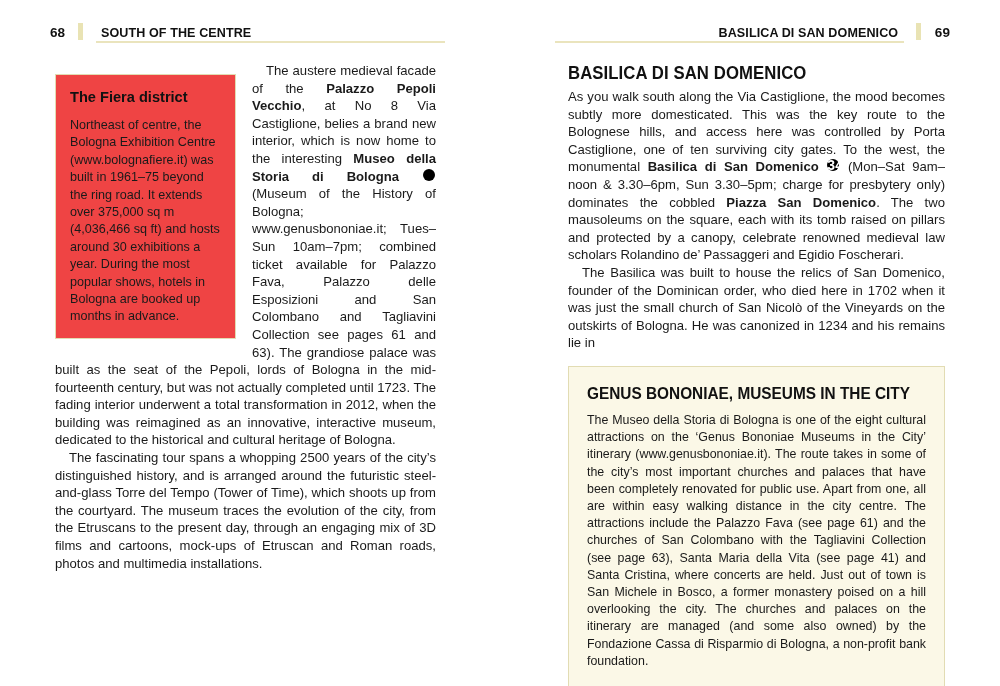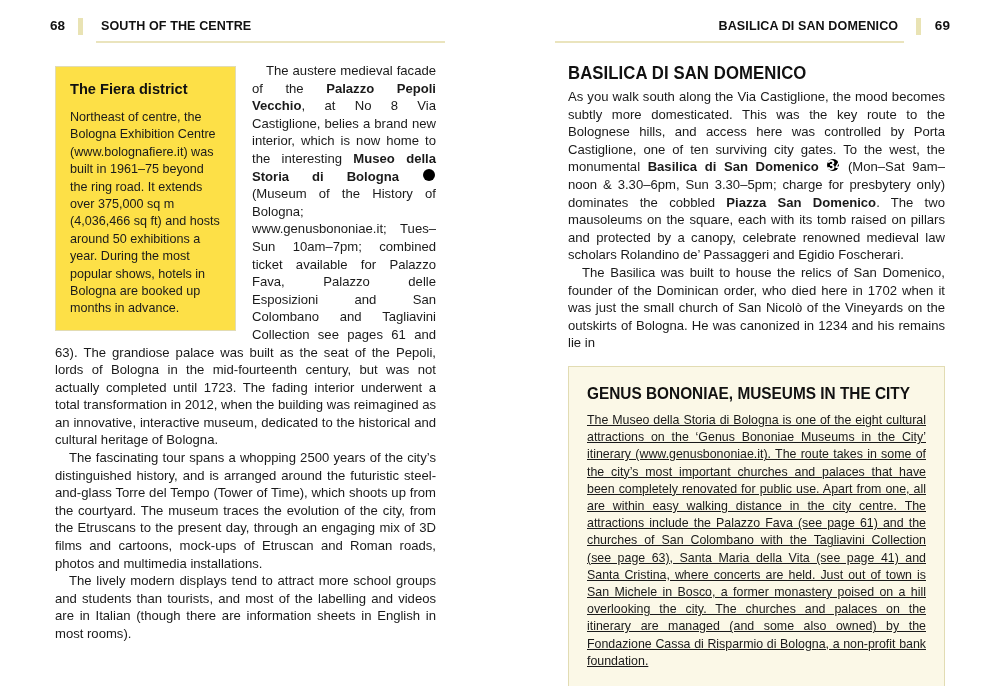--- a/index.html
+++ b/index.html
@@ -28,21 +28,21 @@
     height: 686px;
     box-sizing: border-box;
   }
 
   
   .runhead {
     position: absolute;
     top: 18px;
     height: 22px;
     display: flex;
-    align-items: flex-start;
+    align-items: flex-end;
     font-weight: bold;
     font-size: 13.5px;
     letter-spacing: 0.1px;
     color: #111;
     text-transform: uppercase;
   }
   .runhead-left { left: 50px; right: 55px; }
   .runhead-right { left: 55px; right: 50px; justify-content: flex-end; }
 
   .folio {
@@ -90,24 +90,24 @@
     hyphens: none;
   }
   p.indent { text-indent: 14px; }
   b { font-weight: bold; }
 
   
   .fiera-box {
     float: left;
     width: 181px;
     box-sizing: border-box;
-    background: #fde047;
+    background: #ef4444;
     border: 1px solid #e2dcb3;
     padding: 13px 14px 12px 14px;
-    margin: 4px 16px 10px 0;
+    margin: 12px 16px 10px 0;
   }
   .fiera-title {
     font-weight: bold;
     font-size: 14.6px;
     line-height: 18px;
     margin: 0 0 11px 0;
     color: #111;
     text-align: left;
   }
   .fiera-body {
@@ -147,21 +147,20 @@
     color: #111;
     text-transform: uppercase;
     transform: scaleX(0.95);
     transform-origin: left center;
     white-space: nowrap;
   }
   .genus-body {
     font-size: 12.4px;
     line-height: 17.2px;
     text-align: justify;
-    text-decoration: underline;
   }
 
   
   .marker {
     display: inline-block;
     width: 12px;
     height: 12px;
     line-height: 12px;
     border-radius: 50%;
     background: #000;
@@ -185,28 +184,27 @@
       <span class="folio">68</span>
       <span class="head-tick"></span>
       <span class="head-title">SOUTH OF THE CENTRE</span>
     </div>
     <div class="head-rule head-rule-left"></div>
 
     <div class="col-left">
 
       <div class="fiera-box">
         <div class="fiera-title">The Fiera district</div>
-        <div class="fiera-body">Northeast of centre, the Bologna Exhibition Centre (www.bolognafiere.it) was built in 1961–75 beyond the ring road. It extends over 375,000 sq m (4,036,466 sq ft) and hosts around 50 exhibitions a year. During the most popular shows, hotels in Bologna are booked up months in advance.</div>
+        <div class="fiera-body">Northeast of centre, the Bologna Exhibition Centre (www.bolognafiere.it) was built in 1961–75 beyond the ring road. It extends over 375,000 sq m (4,036,466 sq ft) and hosts around 30 exhibitions a year. During the most popular shows, hotels in Bologna are booked up months in advance.</div>
       </div>
 
       <p class="indent wrapflow"><span>The austere medieval facade of the </span><b>Palazzo Pepoli Vecchio</b><span>, at No 8 Via Castiglione, belies a brand new interior, which is now home to the interesting </span><b>Museo della Storia di Bologna</b>&nbsp;<span class="marker">33</span><span> (Museum of the History of Bologna; www.genusbononiae.it; Tues–Sun 10am–7pm; combined ticket available for Palazzo Fava, Palazzo delle Esposizioni and San Colombano and Tagliavini Collection see pages 61 and 63). The grandiose palace was built as the seat of the Pepoli, lords of Bologna in the mid-fourteenth century, but was not actually completed until 1723. The fading interior underwent a total transformation in 2012, when the building was reimagined as an innovative, interactive museum, dedicated to the historical and cultural heritage of Bologna.</span></p>
 
       <p class="indent">The fascinating tour spans a whopping 2500 years of the city’s distinguished history, and is arranged around the futuristic steel-and-glass Torre del Tempo (Tower of Time), which shoots up from the courtyard. The museum traces the evolution of the city, from the Etruscans to the present day, through an engaging mix of 3D films and cartoons, mock-ups of Etruscan and Roman roads, photos and multimedia installations.</p>
 
-      <p class="indent">The lively modern displays tend to attract more school groups and students than tourists, and most of the labelling and videos are in Italian (though there are information sheets in English in most rooms).</p>
 
     </div>
   </div>
 
   <div class="page">
 
     <div class="runhead runhead-right">
       <span class="head-title">BASILICA DI SAN DOMENICO</span>
       <span class="head-tick"></span>
       <span class="folio">69</span>

